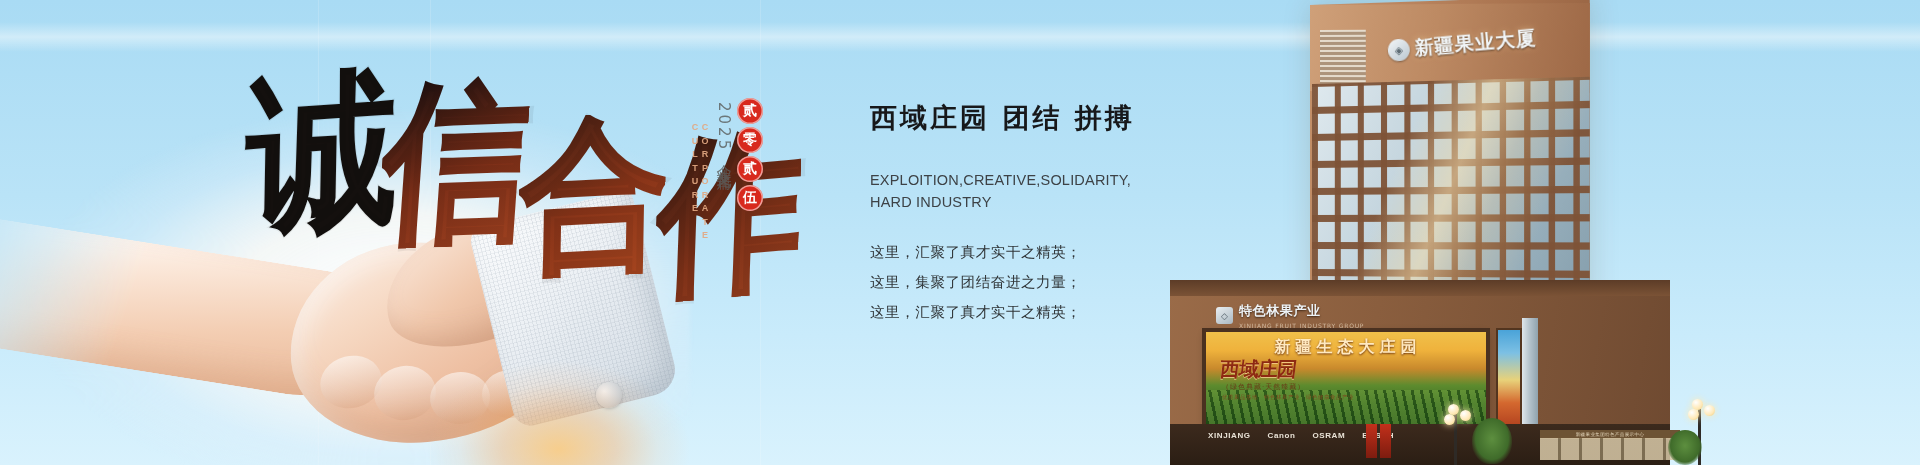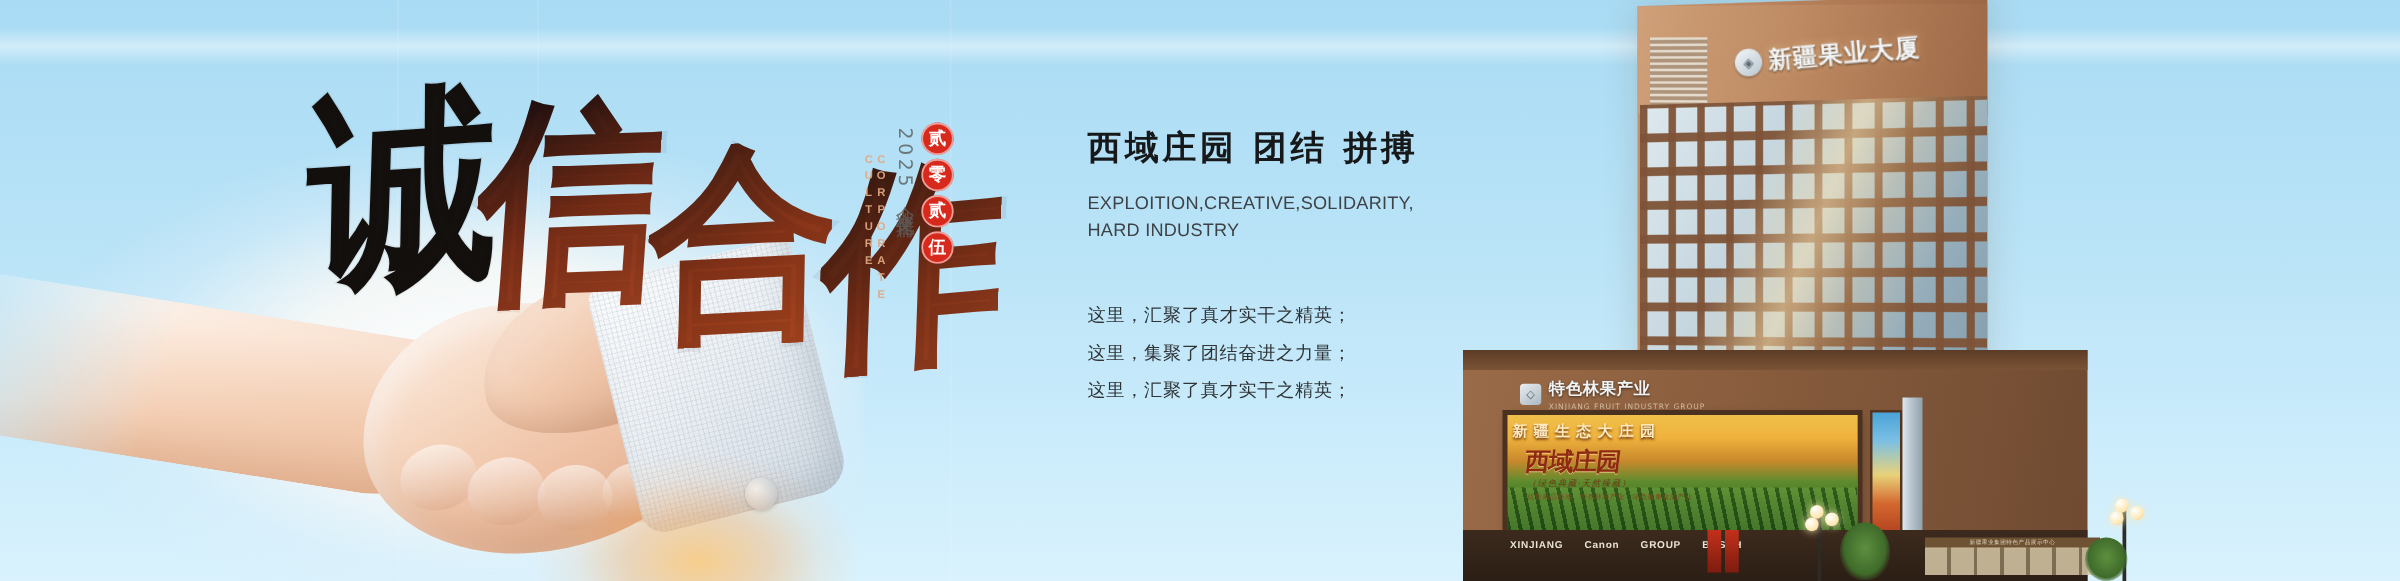--- a/index.html
+++ b/index.html
@@ -149,24 +149,24 @@
   }
 
   
   .txtblock{ position:absolute; left:870px; top:100px; width:330px; }
   .headline{
     font-size:27px; font-weight:bold; color:#17181a;
     letter-spacing:3px; white-space:nowrap;
     font-family:"DejaVu Sans", sans-serif;
   }
   .subline{
-    margin-top:17px; font-size:14.5px; color:#3d4246; line-height:1.5;
+    margin-top:34px; font-size:14.5px; color:#3d4246; line-height:1.5;
     letter-spacing:.2px; font-family:"Liberation Sans", sans-serif;
   }
-  .taglines{ margin-top:41px; }
+  .taglines{ margin-top:23px; }
   .tagline{
     font-size:14.5px; color:#2f3437; line-height:2.08;
     letter-spacing:.6px; font-family:"DejaVu Sans", sans-serif;
   }
 
   
   .bldg-wrap{ position:absolute; left:1020px; top:0; width:900px; height:465px; }
 
   
   .tower{
@@ -256,37 +256,36 @@
   }
 
   
   .billboard{
     position:absolute; left:186px; top:332px; width:280px; height:92px;
     background:linear-gradient(180deg,#f0c04a 0%, #efb23c 20%, #c8892c 40%, #5d8b2e 58%, #3f7024 78%, #2c5a1c 100%);
     box-shadow:0 0 0 4px #4a3120, 0 2px 8px rgba(0,0,0,.45);
     overflow:hidden;
   }
   .bb-head{
-    position:absolute; left:4px; right:0; top:5px; text-align:left;
-    font-size:12px; font-weight:bold; letter-spacing:5px; color:#ffe9c0;
+    position:absolute; left:4px; right:0; top:5px; text-align:center;
+    font-size:16px; font-weight:bold; letter-spacing:5px; color:#ffe9c0;
     text-shadow:0 1px 2px rgba(90,35,10,.9);
     font-family:"DejaVu Sans", sans-serif;
   }
   .bb-brand{
     position:absolute; left:14px; top:24px;
     font-size:20px; font-weight:bold; color:#8e2a12;
     font-family:"DejaVu Serif", serif; letter-spacing:-1px;
     text-shadow:0 1px 0 rgba(255,220,160,.7);
     transform:skewX(-7deg);
   }
   .bb-sub{
     position:absolute; left:16px; top:50px;
     font-size:7px; color:#6a3a16; letter-spacing:1px;
     font-family:"DejaVu Sans", sans-serif;
-    font-style:italic;
   }
   .bb-fine{
     position:absolute; left:16px; top:62px;
     font-size:5.5px; color:#7c4a1e; letter-spacing:.5px;
     font-family:"DejaVu Sans", sans-serif;
   }
   
   .bb-field{
     position:absolute; left:0; right:0; bottom:0; height:34px;
     background-image:repeating-linear-gradient(78deg, rgba(20,60,14,.55) 0 3px, rgba(120,170,70,.35) 3px 9px);
@@ -434,21 +433,21 @@
       <div class="bb-fine">优质果品基地　特色林果产业　绿色健康食品产业</div>
     </div>
 
     <div class="vbanner"></div>
     <div class="pillar"></div>
 
     <div class="shops"></div>
     <div class="shop-signs">
       <span>XINJIANG</span>
       <span>Canon</span>
-      <span>GROUP</span>
+      <span>OSRAM</span>
       <span>BOSCH</span>
     </div>
 
     <div class="rbanner rb1"></div>
     <div class="rbanner rb2"></div>
 
     <div class="awn-band">新疆果业集团特色产品展示中心</div>
     <div class="awnings"></div>
 
     <div class="lamp"></div>

